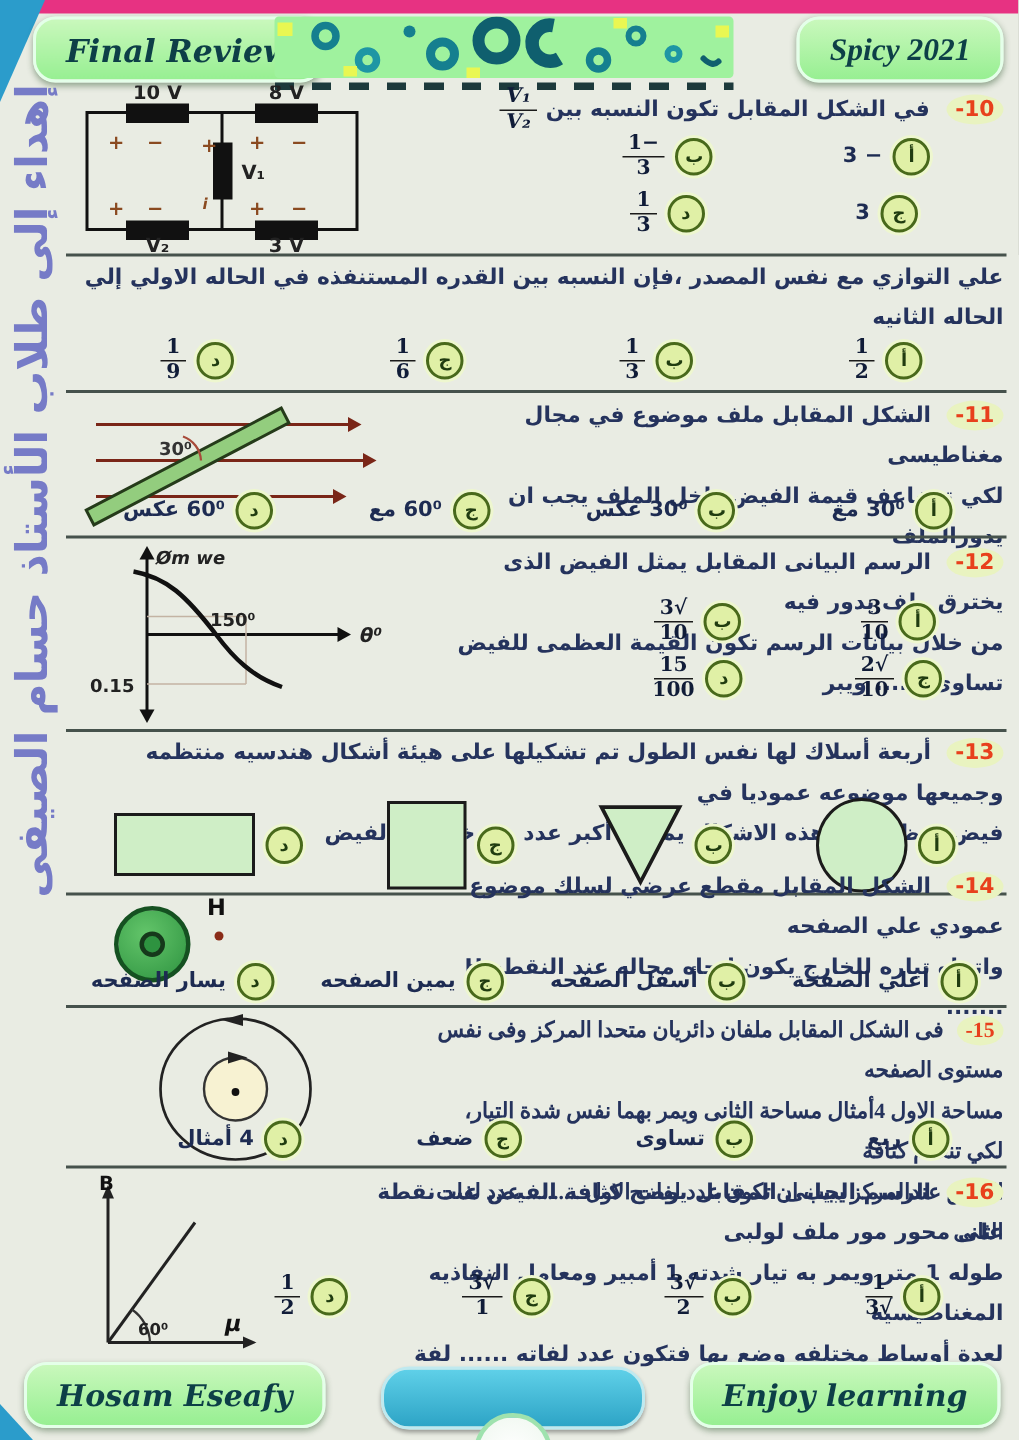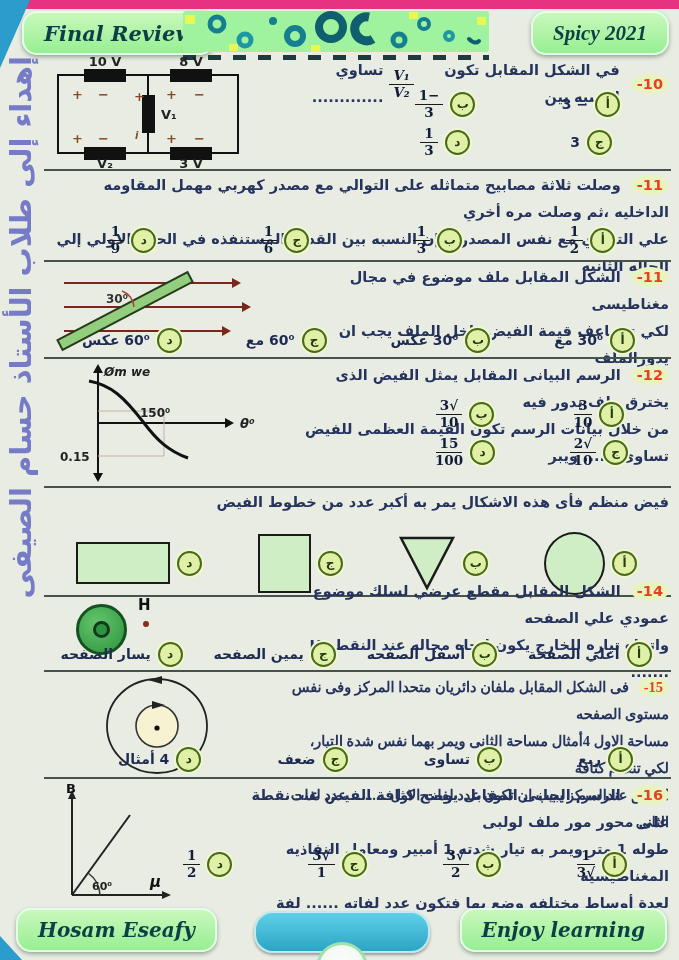--- a/index.html
+++ b/index.html
@@ -127,21 +127,20 @@
     </g>
   </svg>
   <div class="q-text" style="top:57px;left:286px;right:10px;">
     <div class="inline-row q-line">
       <span class="qnum">10-</span>
       <span>في الشكل المقابل تكون النسبه بين</span>
       <span class="frac vfrac">
         <span class="num">V₁</span>
           <span>V₂</span>
       </span>
-      <span>تساوي .............</span>
     </div>
   </div>
   <div class="opt-grid" style="top:88px;left:372px;width:292px;">
     <div class="opt">
       <span class="opt-circle">أ</span>
       <span>− 3</span>
     </div>
     <div class="opt">
       <span class="opt-circle">ب</span>
       <span class="frac">
@@ -158,24 +157,20 @@
       <span class="frac">
           <span class="num">1</span>
           <span>3</span>
         </span>
     </div>
   </div>
 
   <div class="sep" style="top:169px;"></div>
 
   <div class="q-text" style="top:172px;left:46px;right:10px;">
-    <div class="q-line">
-      <span class="qnum">11-</span>
-      <span>وصلت ثلاثة مصابيح متماثله على التوالي مع مصدر كهربي مهمل المقاومه الداخليه ،ثم وصلت مره أخري</span>
-    </div>
     <div class="q-line">علي التوازي مع نفس المصدر ،فإن النسبه بين القدره المستنفذه في الحاله الاولي إلي الحاله الثانيه</div>
   </div>
   <div class="opt-row" style="top:222px;height:36px;">
     <div class="opt">
       <span class="opt-circle">أ</span>
       <span class="frac">
           <span class="num">1</span>
           <span>2</span>
         </span>
     </div>
@@ -298,20 +293,24 @@
       <span class="frac">
           <span class="num">15</span>
           <span>100</span>
         </span>
     </div>
   </div>
 
   <div class="sep" style="top:486px;"></div>
 
   <div class="q-text" style="top:489px;left:46px;right:10px;">
+    <div class="q-line">
+      <span class="qnum">13-</span>
+      <span>أربعة أسلاك لها نفس الطول تم تشكيلها على هيئة أشكال هندسيه منتظمه وجميعها موضوعه عموديا في</span>
+    </div>
     <div class="q-line">فيض منظم فأى هذه الاشكال يمر به أكبر عدد من خطوط الفيض</div>
   </div>
   <div class="opt-row" style="top:532px;height:62px;left:48px;right:14px;">
     <div class="opt">
       <span class="opt-circle">أ</span>
       <span class="shape-circle"></span>
     </div>
     <div class="opt">
       <span class="opt-circle">ب</span>
       <svg width="58" height="58" viewBox="0 0 58 58">

